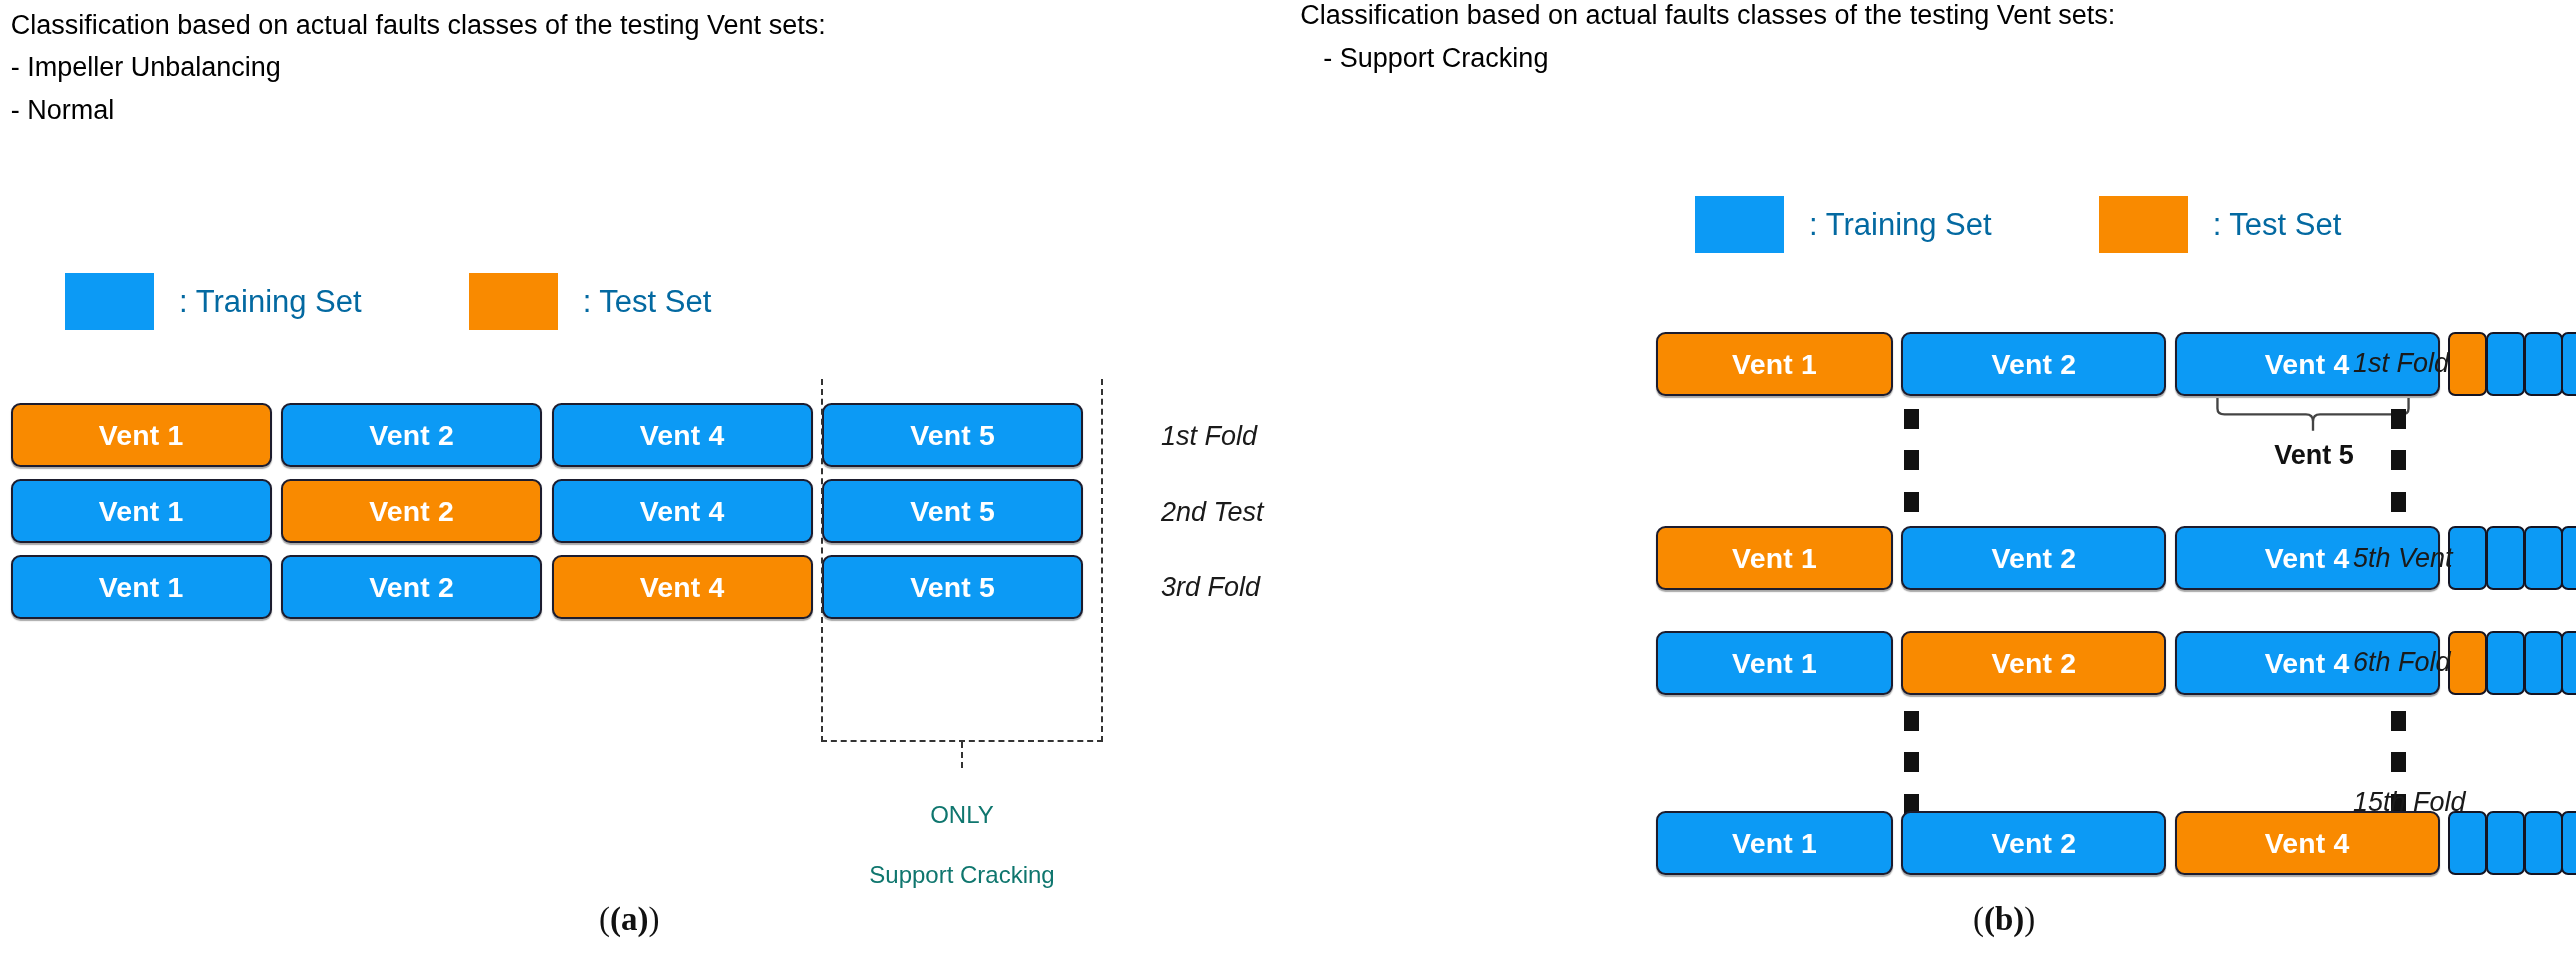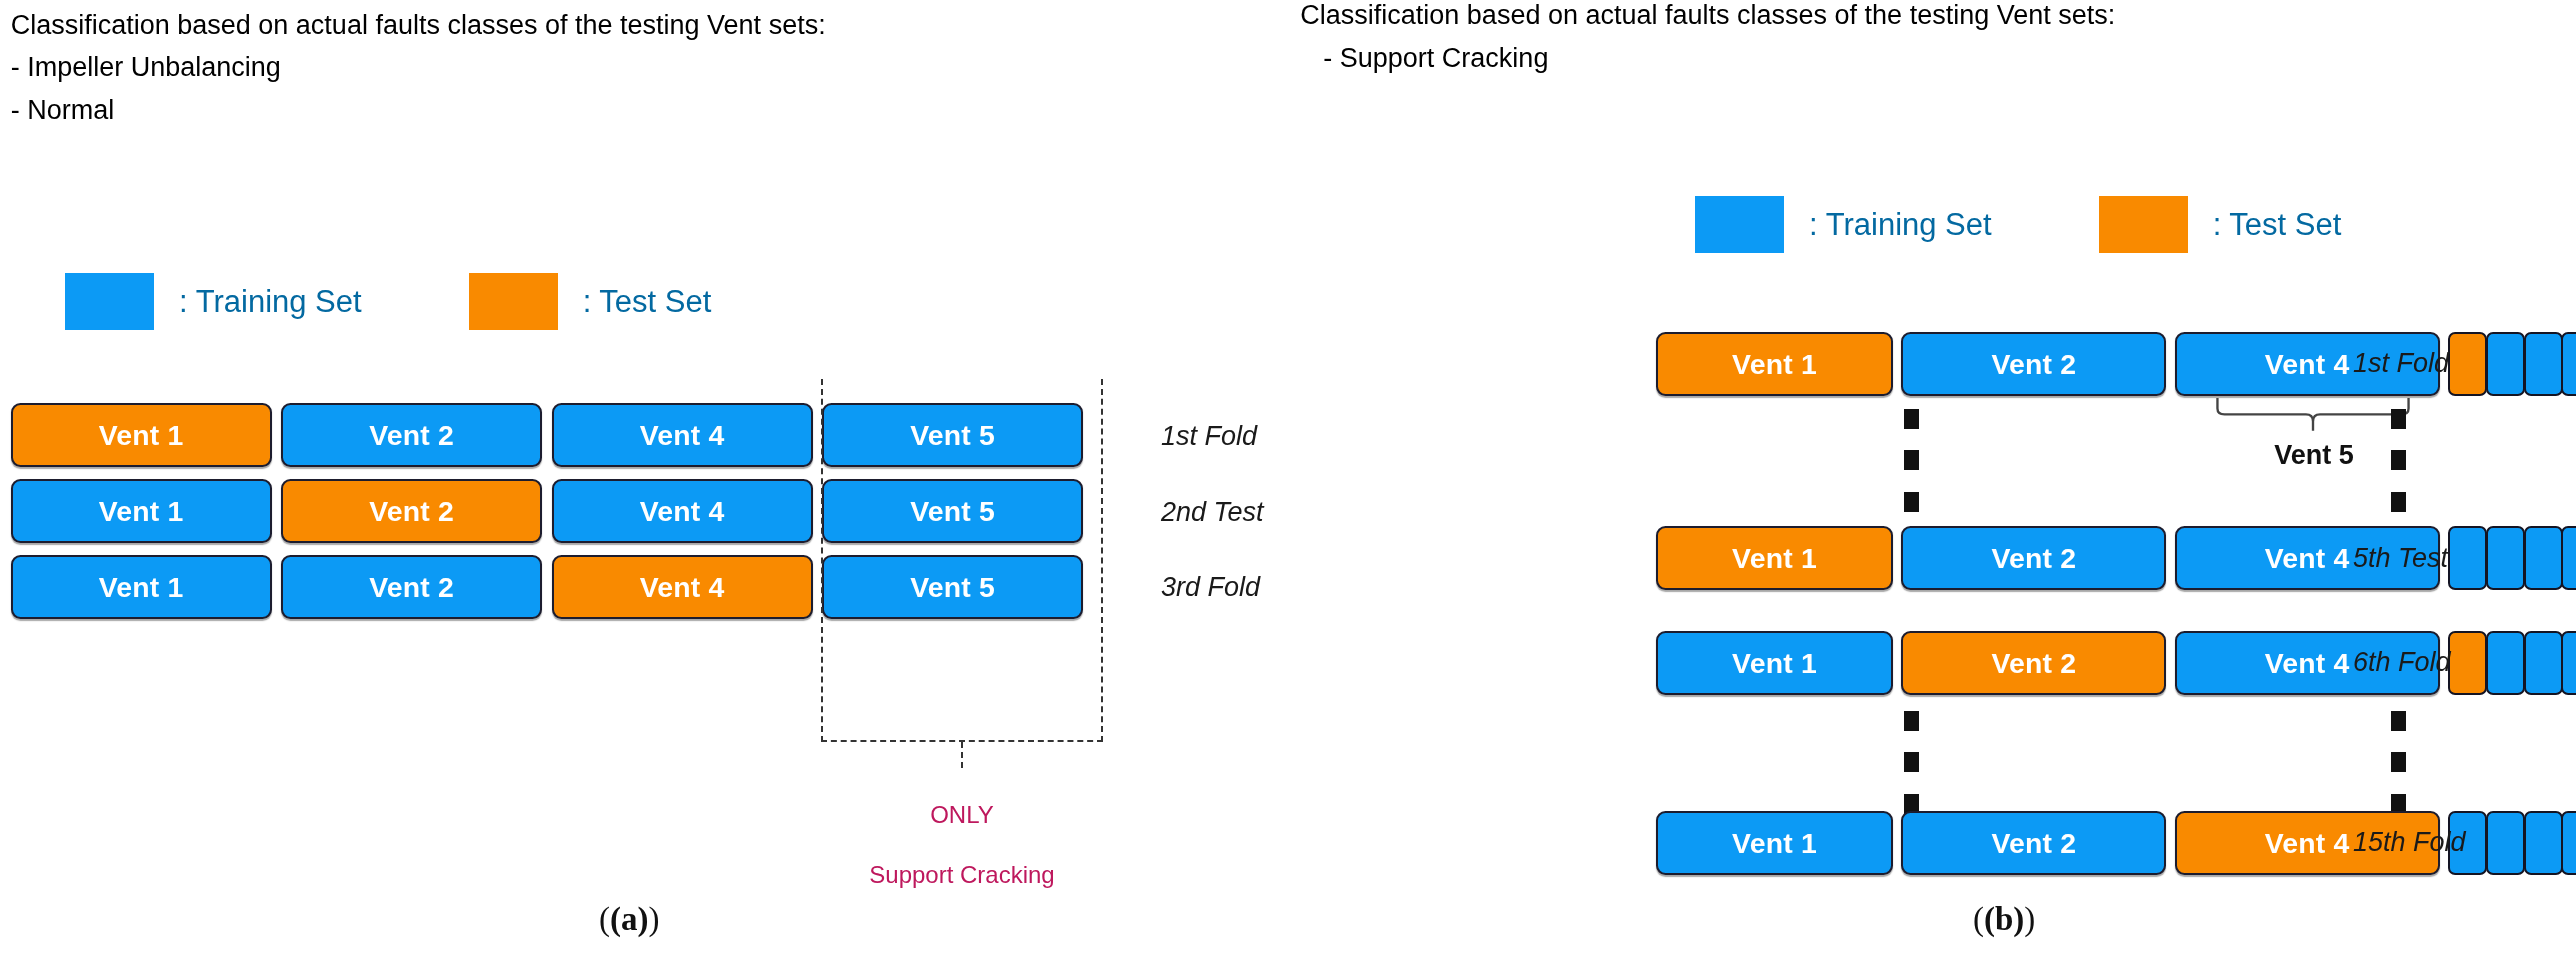--- a/index.html
+++ b/index.html
@@ -67,21 +67,21 @@
   
   #dash-bracket{
     position:absolute;
     border:2.4px dashed #333;
     border-top:none;
     box-sizing:border-box;
     background:transparent;
   }
   #dash-tick{position:absolute;width:0;border-left:2.4px dashed #333;}
   .only-note{
-    position:absolute;text-align:center;font-size:24px;line-height:1.25;color:#be185d;white-space:pre-line;
+    position:absolute;text-align:center;font-size:24px;line-height:1.25;color:#0f766e;white-space:pre-line;
   }
 
   
   #vent5-brace{position:absolute;}
   .brace-label{position:absolute;font-size:27px;font-weight:bold;color:#111;white-space:nowrap;}
 
   
   .dots{position:absolute;display:flex;flex-direction:column;align-items:center;}
   .dots .d{width:15.4px;height:20px;background:#111;}
 
@@ -201,21 +201,21 @@
     <div class="vbox blue" style="width:265px;margin-left:8.3px;">Vent 2</div>
     <div class="vbox blue" style="width:265px;margin-left:8.3px;">Vent 4</div>
     <div class="segwrap" style="margin-left:8.3px;">
       <div class="seg blue"></div>
       <div class="seg blue"></div>
       <div class="seg blue"></div>
       <div class="seg blue"></div>
 
     </div>
   </div>
-  <div class="fold" style="left:1061px;top:543px;">5th Test</div>
+  <div class="fold" style="left:1061px;top:543px;">5th Vent</div>
 
   <div class="vrow" style="left:364px;top:631px;">
     <div class="vbox blue" style="width:237px;">Vent 1</div>
     <div class="vbox orange" style="width:265px;margin-left:8.3px;">Vent 2</div>
     <div class="vbox blue" style="width:265px;margin-left:8.3px;">Vent 4</div>
     <div class="segwrap" style="margin-left:8.3px;">
       <div class="seg orange"></div>
       <div class="seg blue"></div>
       <div class="seg blue"></div>
       <div class="seg blue"></div>
@@ -241,17 +241,17 @@
     <div class="vbox blue" style="width:265px;margin-left:8.3px;">Vent 2</div>
     <div class="vbox orange" style="width:265px;margin-left:8.3px;">Vent 4</div>
     <div class="segwrap" style="margin-left:8.3px;">
       <div class="seg blue"></div>
       <div class="seg blue"></div>
       <div class="seg blue"></div>
       <div class="seg blue"></div>
 
     </div>
   </div>
-  <div class="fold" style="left:1061px;top:827px;">15th Fold</div>
+  <div class="fold" style="left:1061px;top:787px;">15th Fold</div>
 
   <div class="caption" style="left:681px;top:901px;">(<b>(b)</b>)</div>
 </div>
 
 
 </body></html>

